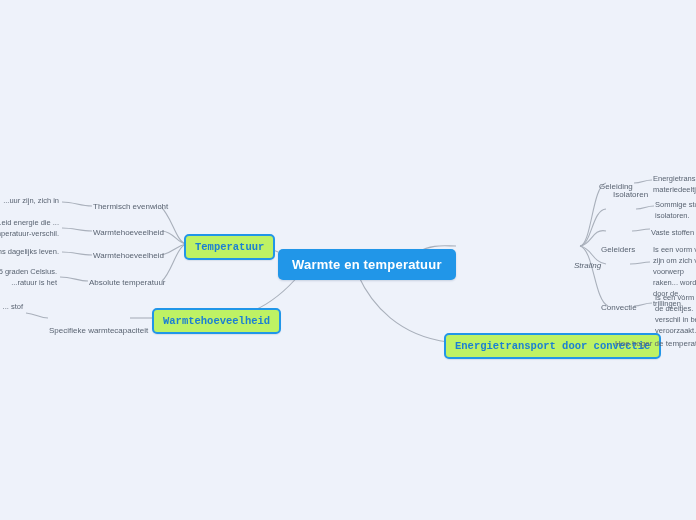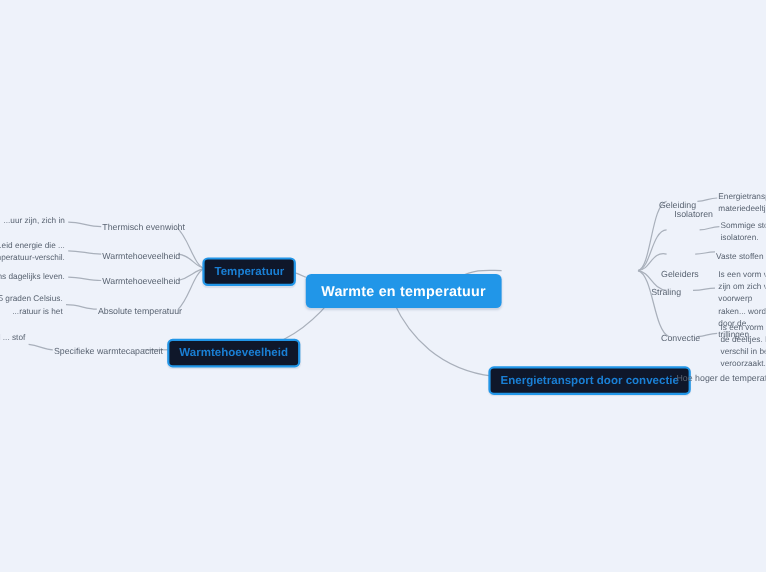--- a/index.html
+++ b/index.html
@@ -45,29 +45,30 @@
     font-size: 13px;
     border-radius: 5px;
     padding: 8px 14px;
     letter-spacing: .2px;
     box-shadow: 0 1px 2px rgba(30,60,110,.18);
     text-align: center;
   }
 
   
   .node-branch {
-    background: #0f172a;
+    background: #bef264;
     color: #1a7fd4;
     font-weight: bold;
     font-size: 10.5px;
     border: 2px solid #2196e8;
     border-radius: 5px;
     padding: 5px 9px;
     text-align: center;
     box-shadow: 0 1px 1px rgba(30,60,110,.10);
+    font-family: Liberation Mono, monospace;
   }
 
   
   .node-sub {
     color: #5a6472;
     font-size: 8px;
     padding: 2px 3px;
     text-align: center;
     background: transparent;
   }
@@ -162,21 +163,21 @@
     <span>Absolute temperatuur</span>
   </div>
   <div class="node node-leaf align-right" style="left:-38px; top:265px; width:98px;">
     <span>...3,15 graden Celsius. ...ratuur is het</span>
   </div>
 
   <div class="node node-branch" style="left:152px; top:308px;">
     <span>Warmtehoeveelheid</span>
   </div>
 
-  <div class="node node-sub" style="left:46px; top:313px;">
+  <div class="node node-sub" style="left:46px; top:324px;">
     <span>Specifieke warmtecapaciteit</span>
   </div>
   <div class="node node-leaf align-right" style="left:-44px; top:300px; width:70px;">
     <span>...elheid ... stof</span>
   </div>
 
 
   <div class="node node-sub" style="left:596px; top:180px;">
     <span>Geleiding</span>
   </div>
@@ -191,21 +192,21 @@
     <span>Sommige sto... isolatoren.</span>
   </div>
 
   <div class="node node-sub" style="left:598px; top:243px;">
     <span>Geleiders</span>
   </div>
   <div class="node node-leaf align-left" style="left:648px; top:226px; width:68px;">
     <span>Vaste stoffen</span>
   </div>
 
-  <div class="node node-sub" style="left:589px; top:259px;">
+  <div class="node node-sub" style="left:571px; top:259px;font-style:italic;">
     <span>Straling</span>
   </div>
   <div class="node node-leaf align-left" style="left:650px; top:243px; width:62px;">
     <span>Is een vorm va... zijn om zich vo... voorwerp raken... worden door de... trillingen.</span>
   </div>
 
   <div class="node node-sub" style="left:598px; top:301px;">
     <span>Convectie</span>
   </div>
   <div class="node node-leaf align-left" style="left:652px; top:291px; width:62px;">

